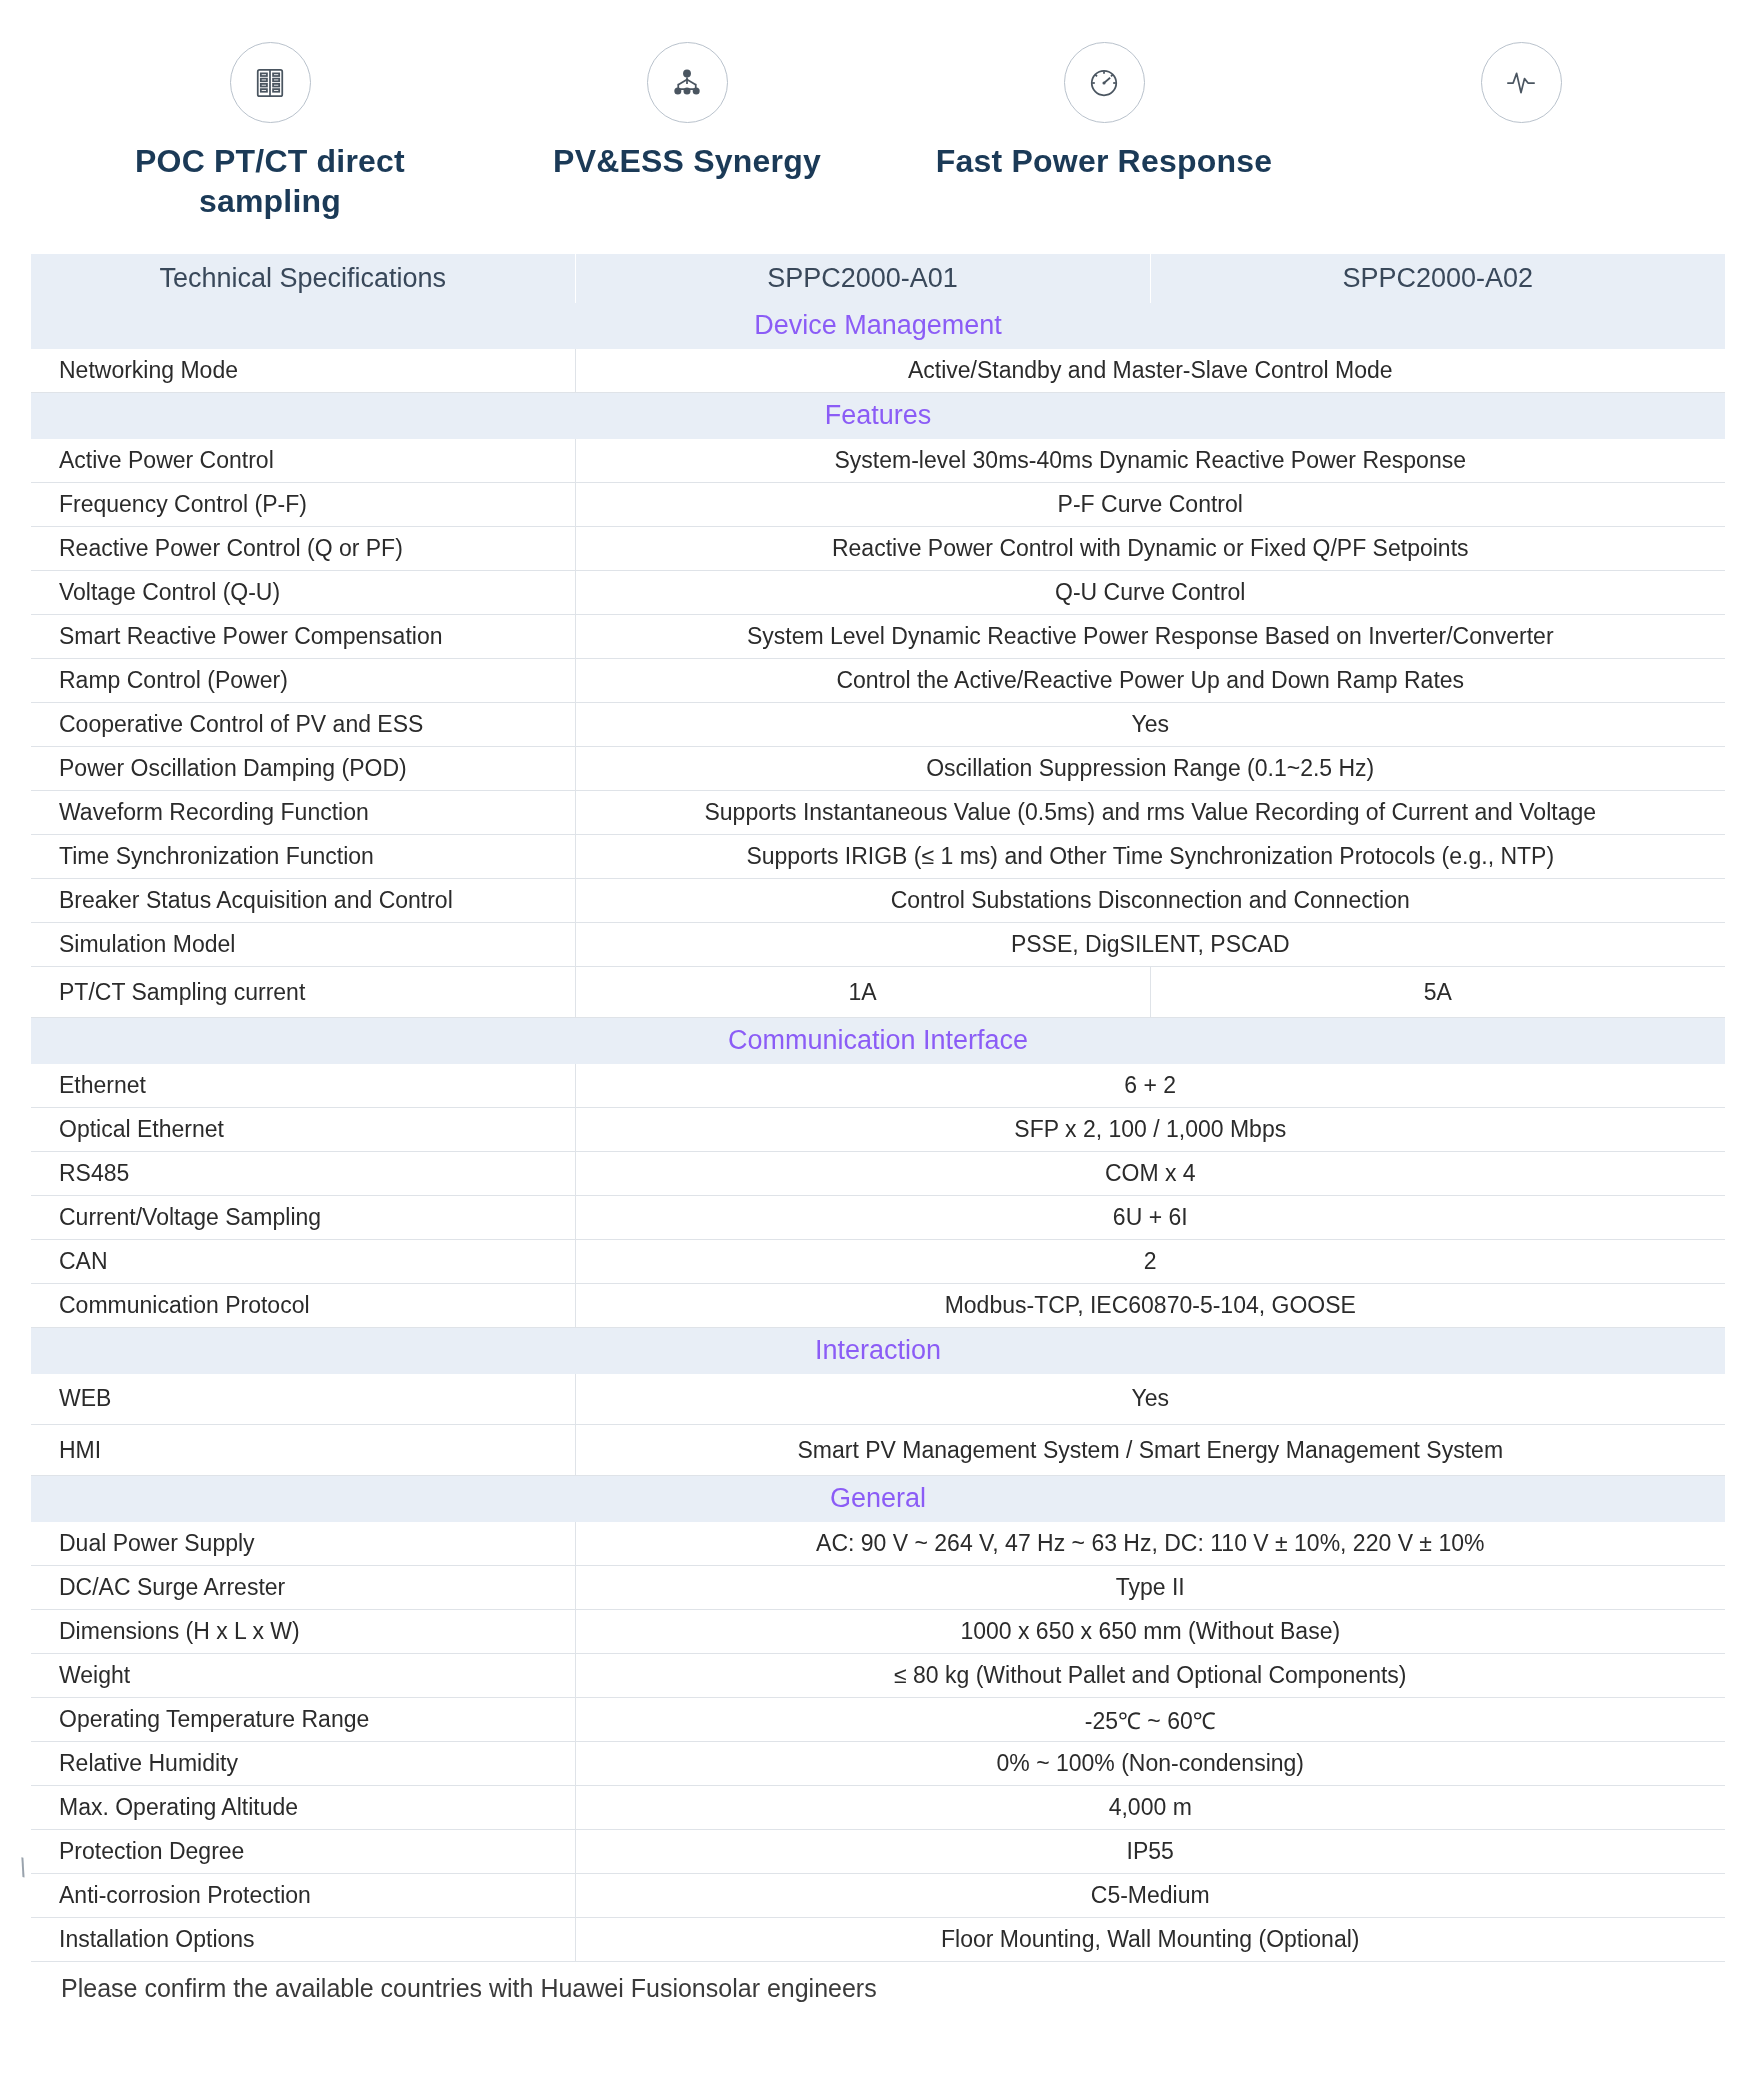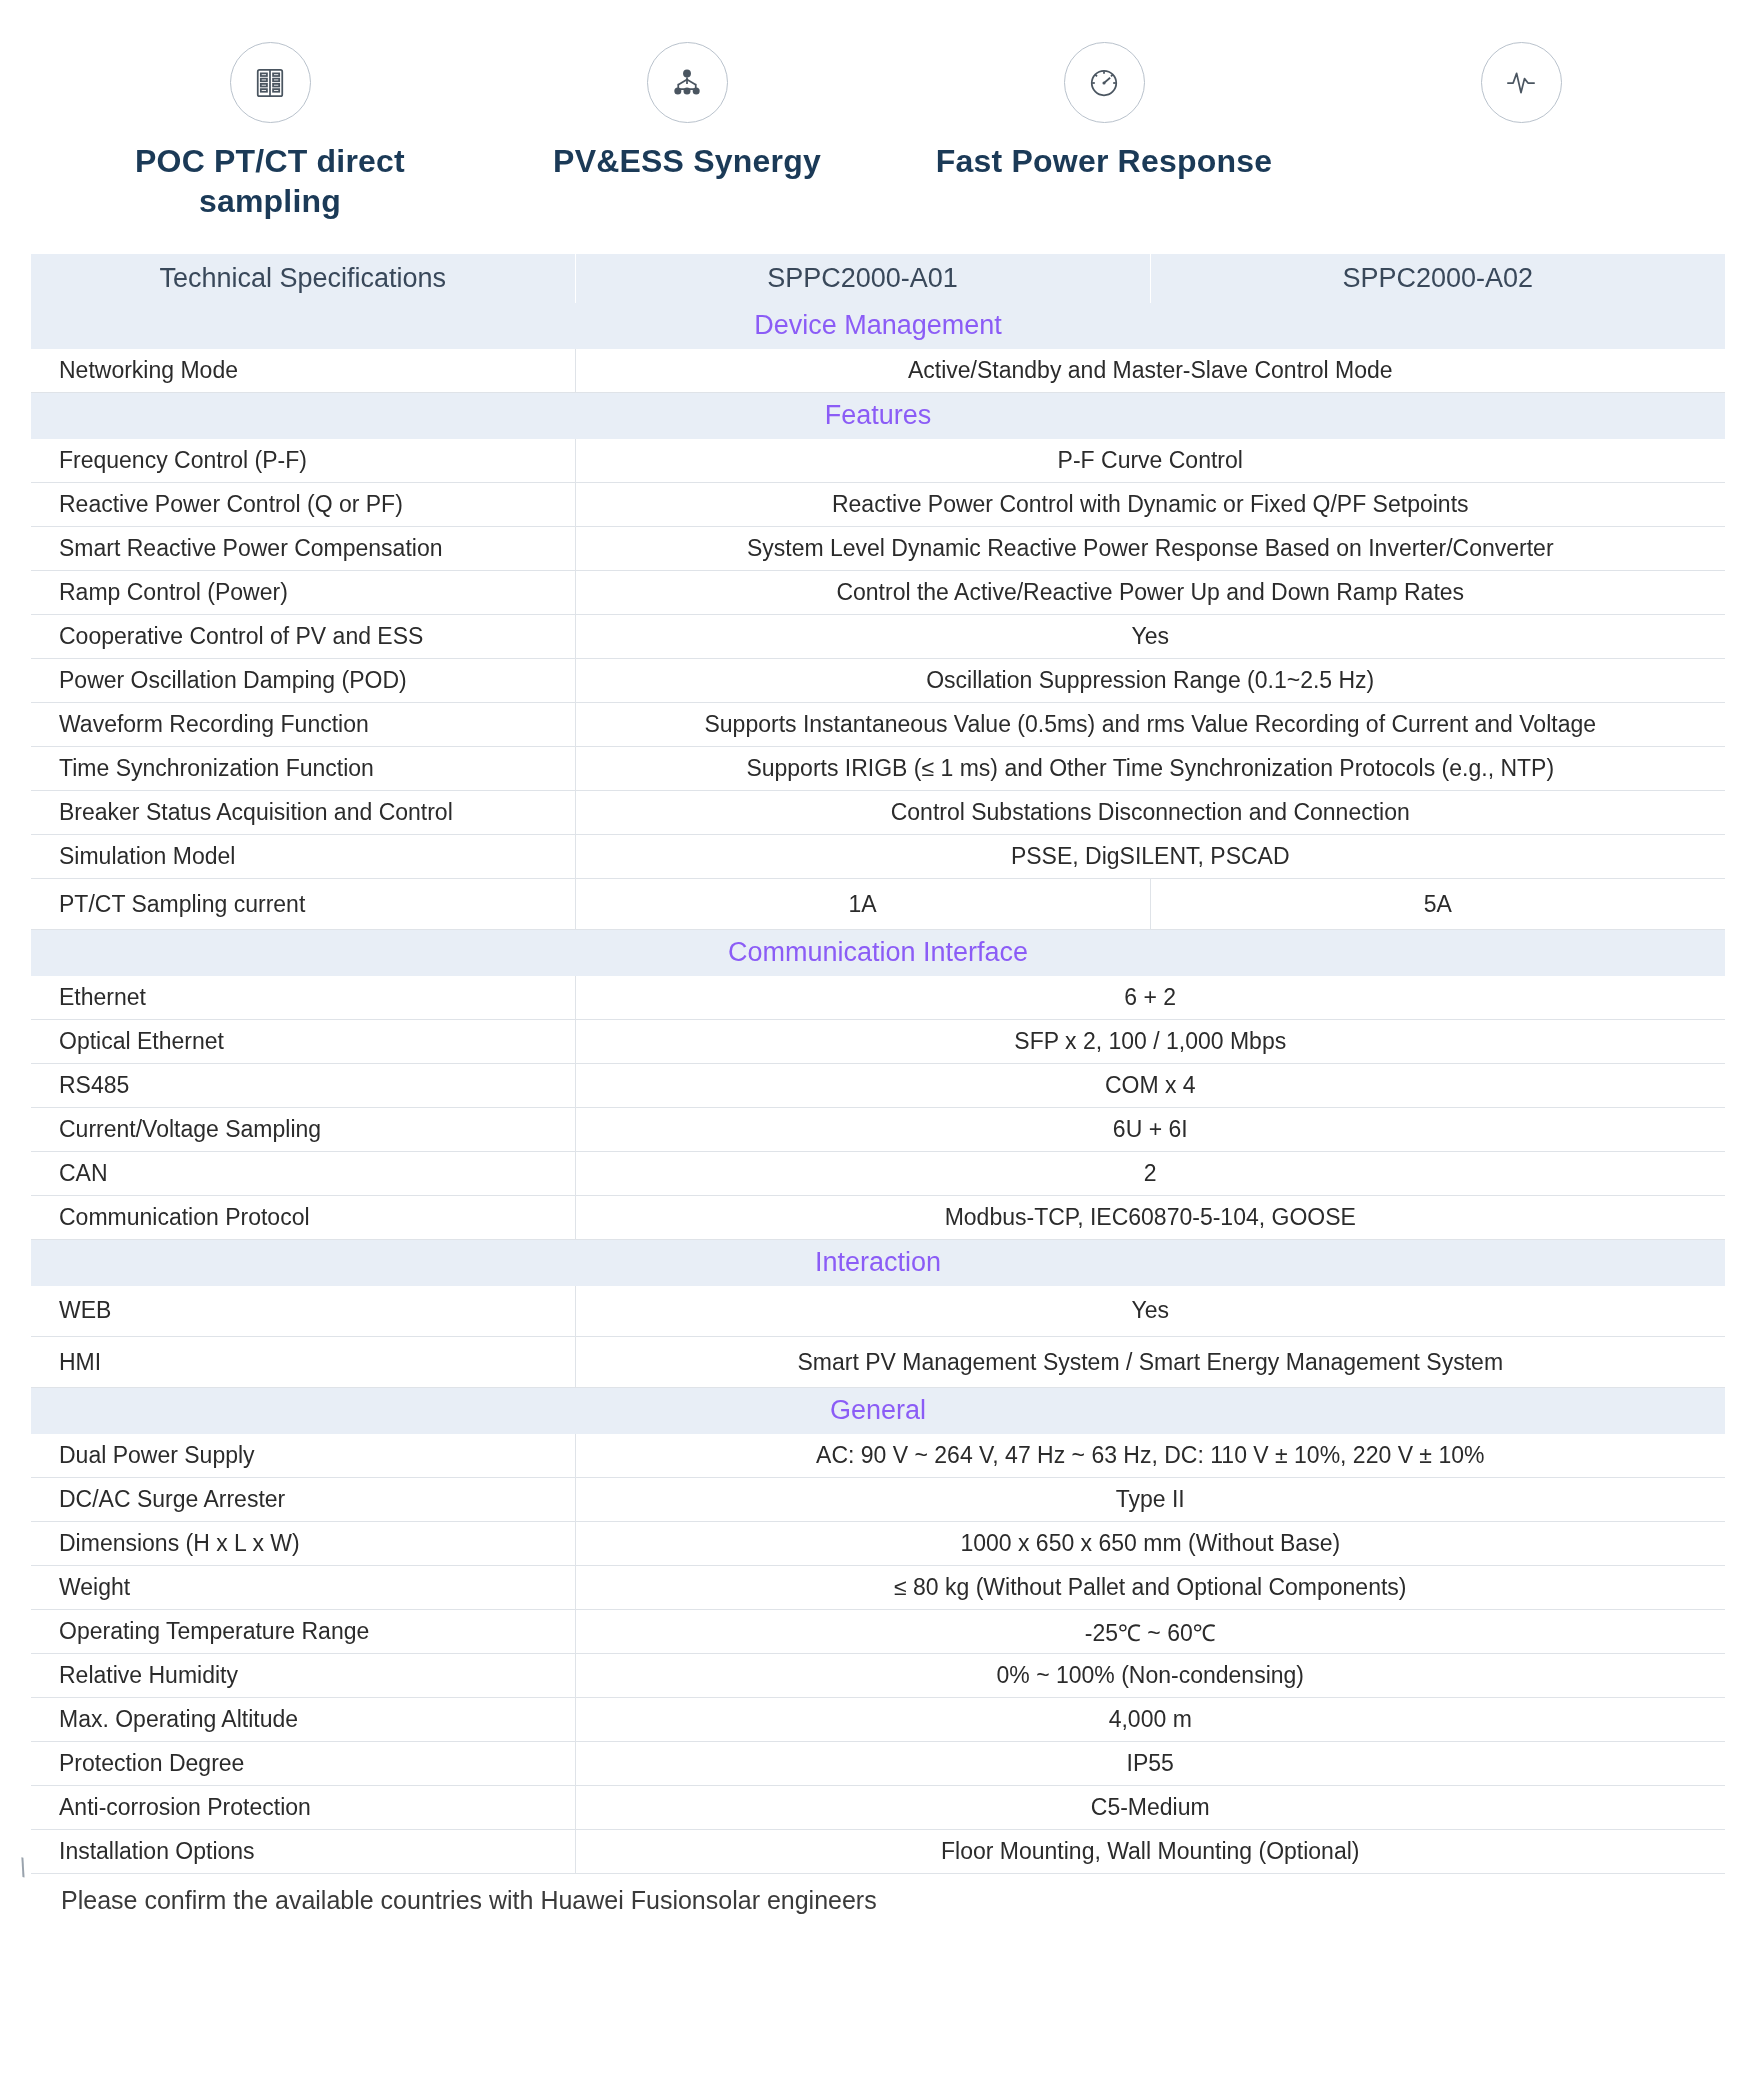--- a/index.html
+++ b/index.html
@@ -214,26 +214,34 @@
       </tr>
       <tr class="row">
         <td class="label">Networking Mode</td>
         <td class="value" colspan="2">Active/Standby and Master-Slave Control Mode</td>
       </tr>
 
       <tr class="section">
         <td colspan="3">Features</td>
       </tr>
       <tr class="row">
+        <td class="label">Active Power Control</td>
+        <td class="value" colspan="2">System-level 30ms-40ms Dynamic Reactive Power Response</td>
+      </tr>
+      <tr class="row">
         <td class="label">Frequency Control (P-F)</td>
         <td class="value" colspan="2">P-F Curve Control</td>
       </tr>
       <tr class="row">
         <td class="label">Reactive Power Control (Q or PF)</td>
         <td class="value" colspan="2">Reactive Power Control with Dynamic or Fixed Q/PF Setpoints</td>
+      </tr>
+      <tr class="row">
+        <td class="label">Voltage Control (Q-U)</td>
+        <td class="value" colspan="2">Q-U Curve Control</td>
       </tr>
       <tr class="row">
         <td class="label">Smart Reactive Power Compensation</td>
         <td class="value" colspan="2">System Level Dynamic Reactive Power Response Based on Inverter/Converter</td>
       </tr>
       <tr class="row">
         <td class="label">Ramp Control (Power)</td>
         <td class="value" colspan="2">Control the Active/Reactive Power Up and Down Ramp Rates</td>
       </tr>
       <tr class="row">

